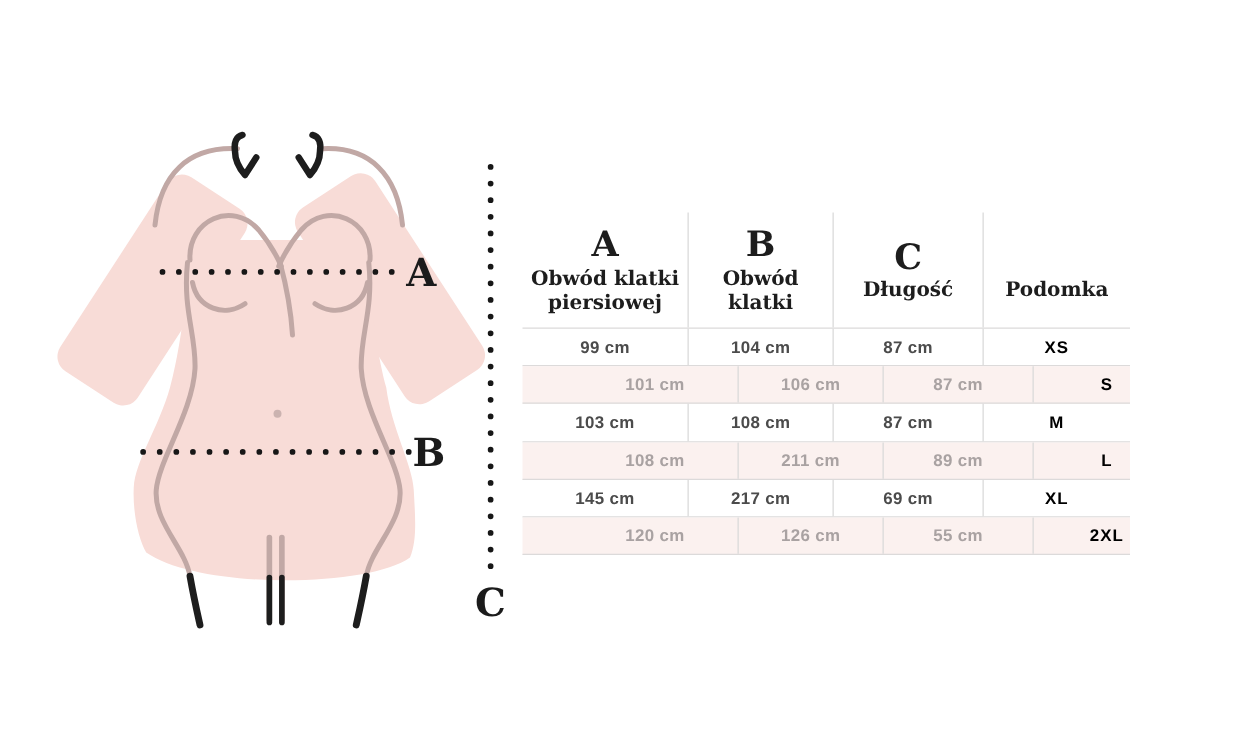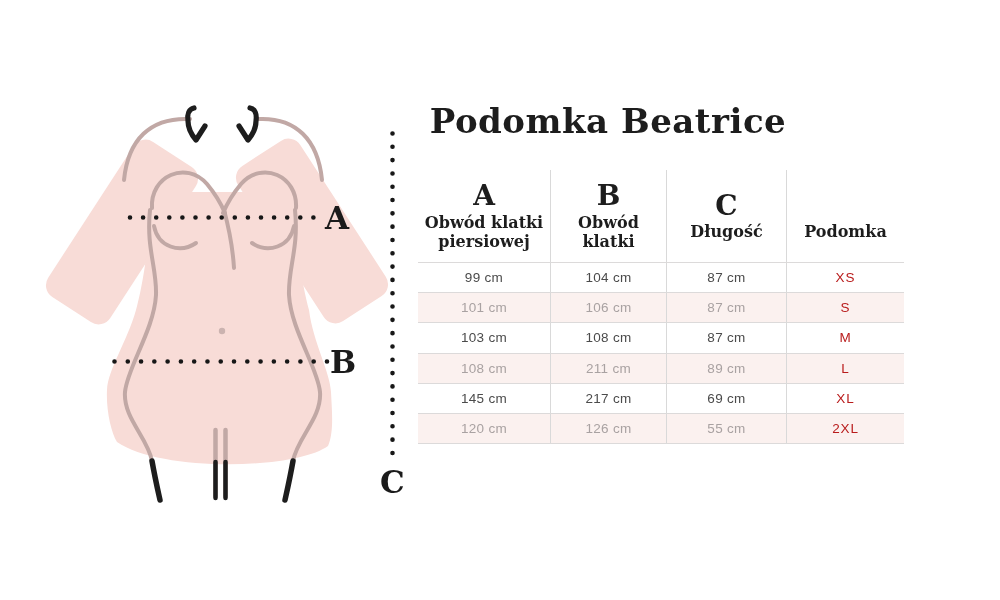--- a/index.html
+++ b/index.html
@@ -14,26 +14,26 @@
   .thead{display:grid;grid-template-columns:133px 116px 120px 117px;height:92px;
          border-bottom:1px solid #dcdada;}
   .hcell{box-sizing:border-box;display:flex;flex-direction:column;justify-content:center;
          align-items:center;text-align:center;
          font-family:"DejaVu Serif","Liberation Serif",serif;color:#1d1d1d;}
   .hcell.divided{border-right:1px solid #d9d9d9;}
   .hletter{font-size:28px;font-weight:bold;line-height:1.15;min-height:32px;}
   .hlabel{font-size:16px;font-weight:bold;line-height:1.22;padding:0 6px;}
   .trow{display:grid;grid-template-columns:133px 116px 120px 117px;height:29.2px;
         border-bottom:1px solid #dcdada;}
-  .trow.alt{background:#fbf1ef;}
+  .trow.alt{background:#fbf1ef;padding-left:40px;}
   .tcell{box-sizing:border-box;display:flex;align-items:center;justify-content:center;
          font-size:13.5px;letter-spacing:0.3px;color:#4b4b4b;}
-  .tcell.divided{border-right:1px solid #d9d9d9;}
+  .tcell.divided{border-right:1px solid #d9d9d9;font-weight:bold;}
   .trow.alt .tcell.cm{color:#a9a2a2;}
-  .tcell.size{font-weight:normal;font-size:13.5px;letter-spacing:0.9px;color:#b91c1c;}
+  .tcell.size{font-weight:bold;font-size:13.5px;letter-spacing:0.9px;color:#000000;}
   
   .diagram{position:absolute;left:0;top:0;}
   .measure-label{font-family:"DejaVu Serif","Liberation Serif",serif;
                  font-weight:bold;font-size:31px;fill:#1b1b1b;}
 </style>
 </head>
 <body>
 
 <div id="stage">
 
@@ -107,21 +107,20 @@
       <line x1="130" y1="217.5" x2="313.5" y2="217.5" stroke-width="4.6" stroke-dasharray="0,13.1"></line>
       <line x1="114.5" y1="361.5" x2="327" y2="361.5" stroke-width="4.6" stroke-dasharray="0,13.28"></line>
       <line x1="392.5" y1="133.5" x2="392.5" y2="453.5" stroke-width="4.6" stroke-dasharray="0,13.31"></line>
     </g>
 
     <text class="measure-label" x="325" y="229">A</text>
     <text class="measure-label" x="330" y="373">B</text>
     <text class="measure-label" x="380" y="493">C</text>
   </svg>
 
-  <div class="title">Podomka Beatrice</div>
 
   <div class="table">
     <div class="thead">
       <div class="hcell divided">
         <div class="hletter">A</div>
         <div class="hlabel">Obwód klatki piersiowej</div>
       </div>
       <div class="hcell divided">
         <div class="hletter">B</div>
         <div class="hlabel">Obwód klatki</div>

